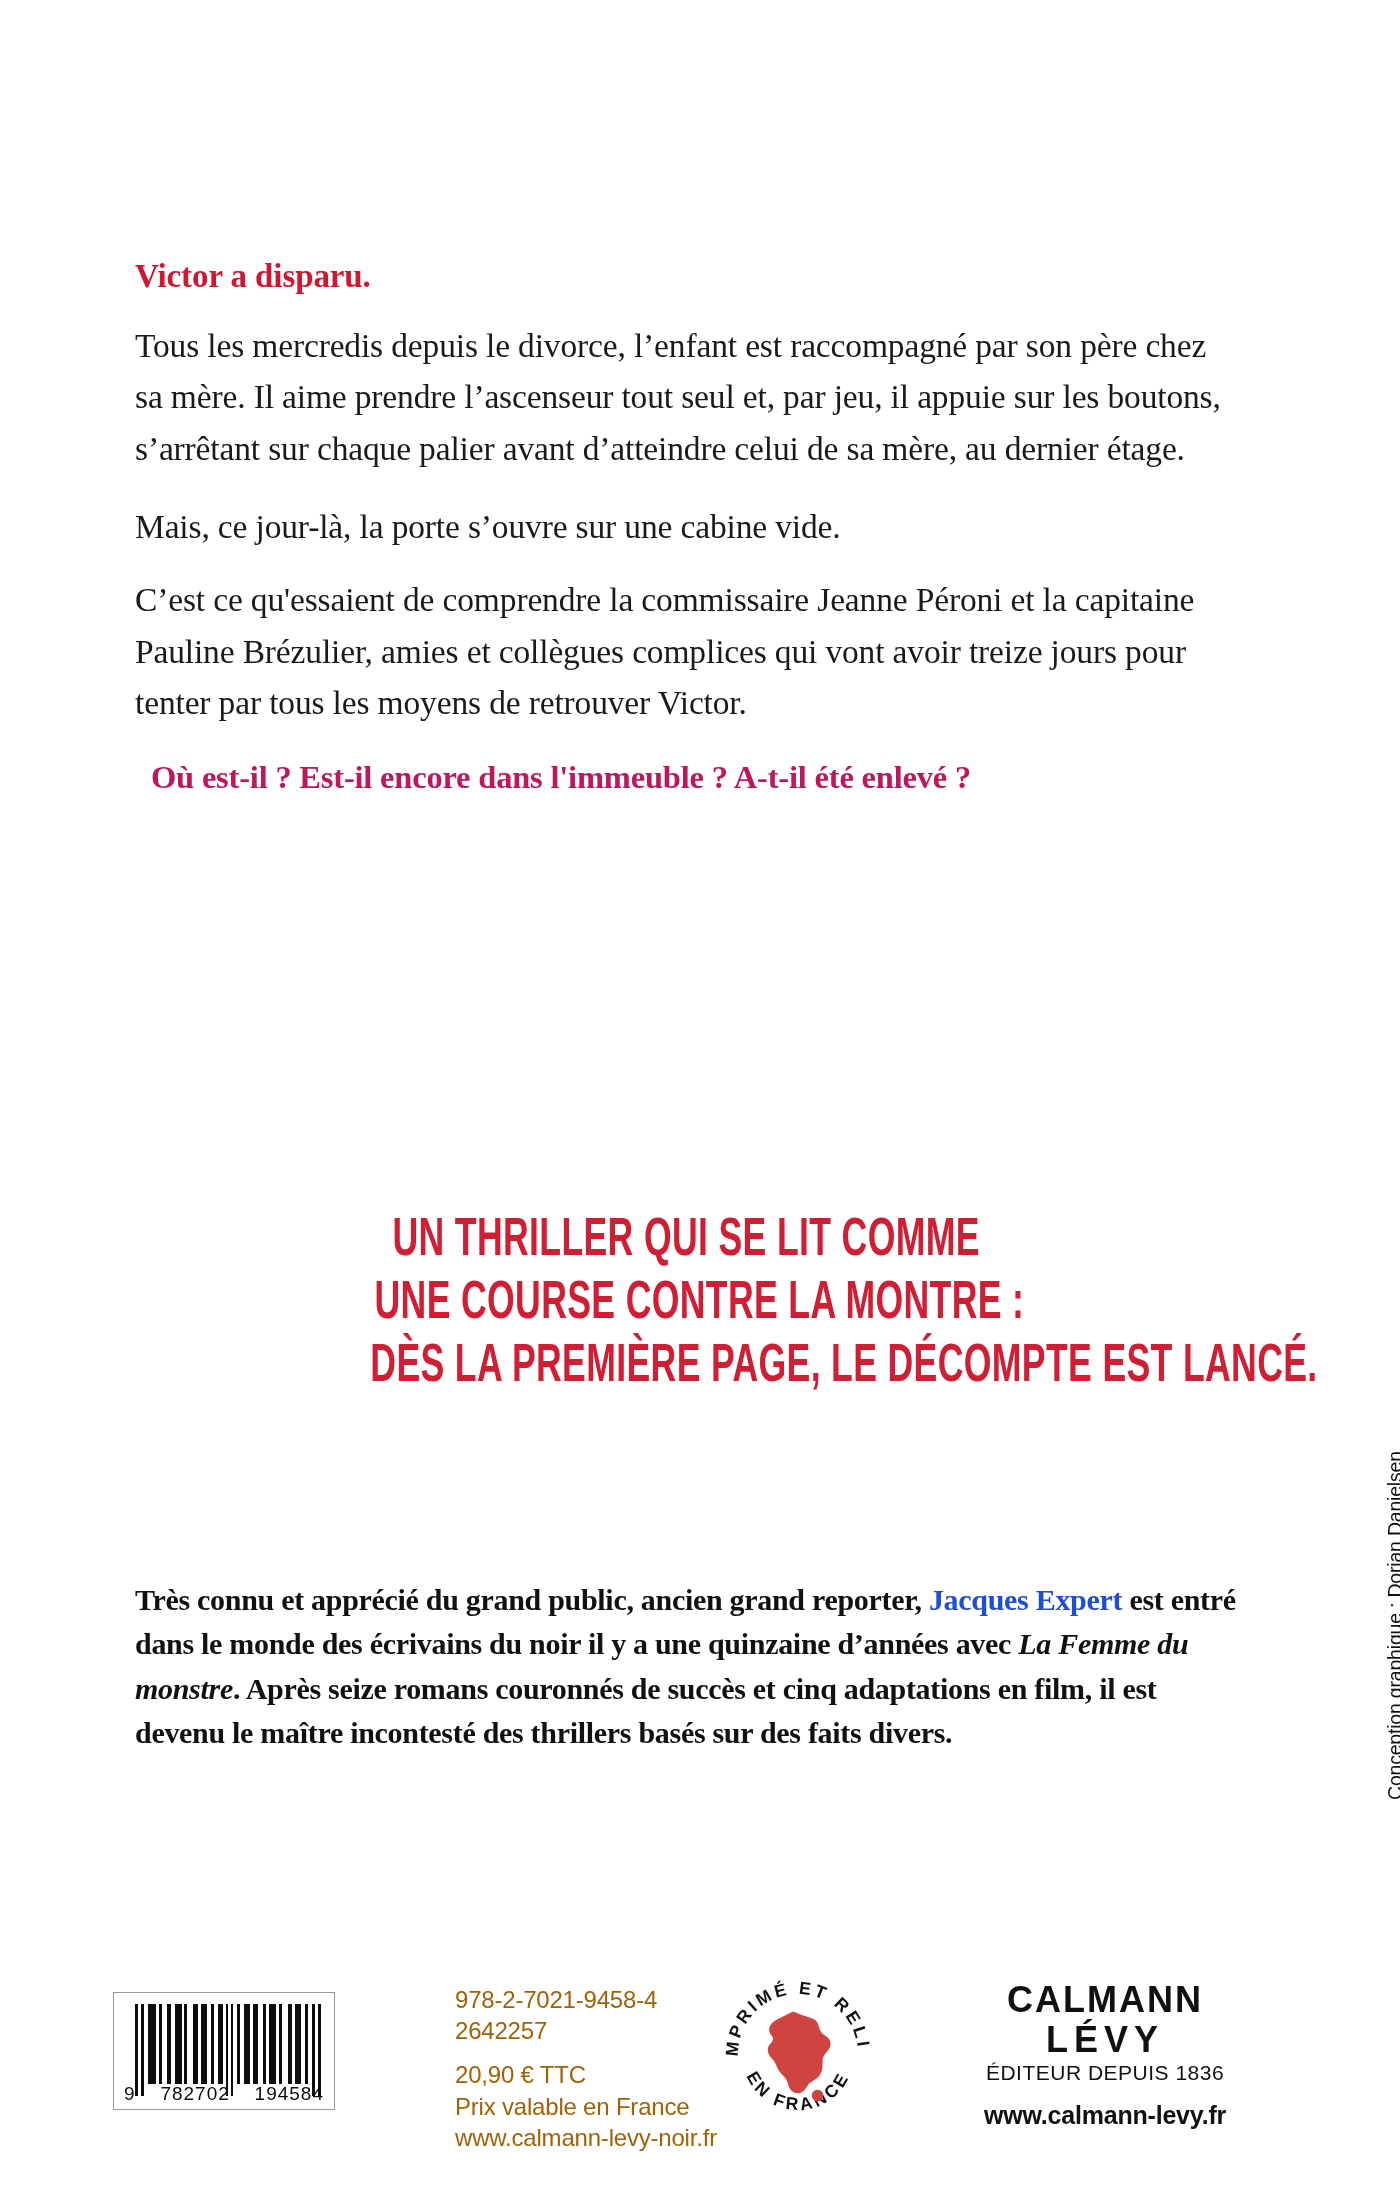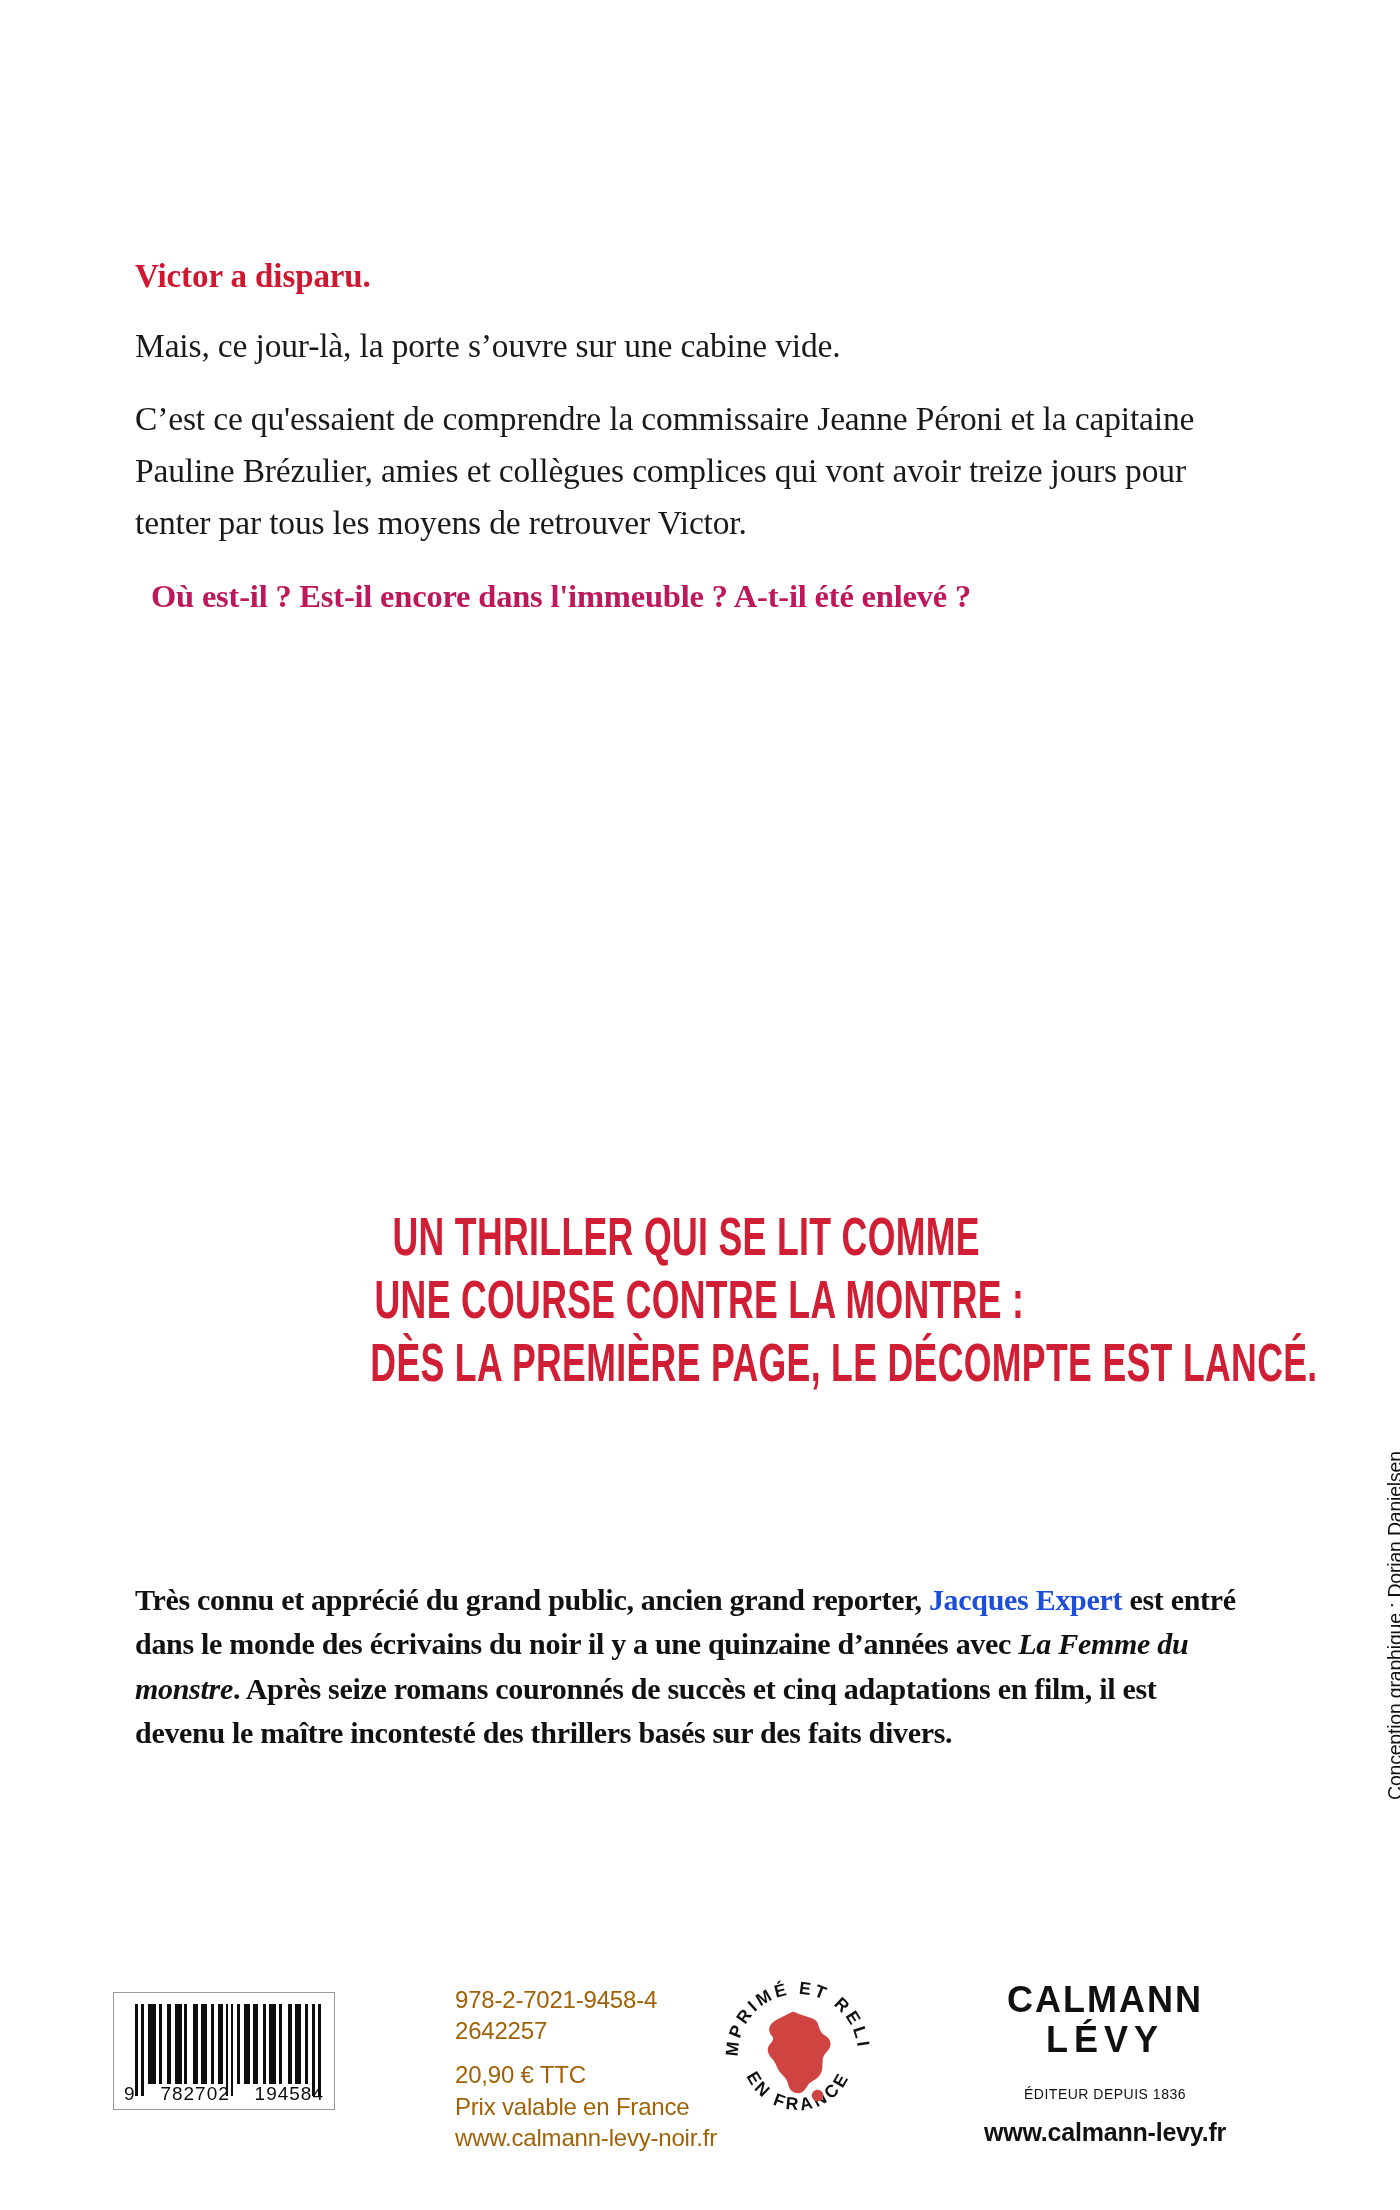--- a/index.html
+++ b/index.html
@@ -178,23 +178,23 @@
   .publisher .pub-name {
     font-family: "Liberation Sans", sans-serif;
     font-weight: bold;
     font-size: 36px;
     line-height: 1.0;
     letter-spacing: 2px;
   }
   .publisher .pub-name .l2 { display: block; margin-top: 4px; letter-spacing: 6px; }
   .publisher .pub-since {
     font-family: "Liberation Sans", sans-serif;
-    font-size: 14px;
+    font-size: 21px;
     letter-spacing: 0.5px;
-    margin-top: 28px;
+    margin-top: 3px;
   }
   .publisher .pub-url {
     font-family: "Liberation Sans", sans-serif;
     font-weight: bold;
     font-size: 25px;
     letter-spacing: -0.2px;
     margin-top: 16px;
     text-align: center;
   }
 
@@ -217,20 +217,21 @@
 </style>
 </head>
 <body>
 
 <div class="page">
 
   <div class="content">
 
     <p class="lede">Victor a disparu.</p>
 
+    <p class="body-para">Tous les mercredis depuis le divorce, l’enfant est raccompagné par son père chez sa mère. Il aime prendre l’ascenseur tout seul et, par jeu, il appuie sur les boutons, s’arrêtant sur chaque palier avant d’atteindre celui de sa mère, au dernier étage.</p>
 
     <p class="body-para tight">Mais, ce jour-là, la porte s’ouvre sur une cabine vide.</p>
 
 
     <p class="body-para">C’est ce qu'essaient de comprendre la commissaire Jeanne Péroni et la capitaine Pauline Brézulier, amies et collègues complices qui vont avoir treize jours pour tenter par tous les moyens de retrouver Victor.</p>
 
     <p class="red-single">Où est-il ? Est-il encore dans l'immeuble ? A-t-il été enlevé ?</p>
   </div>
 
   <div class="slogan">

